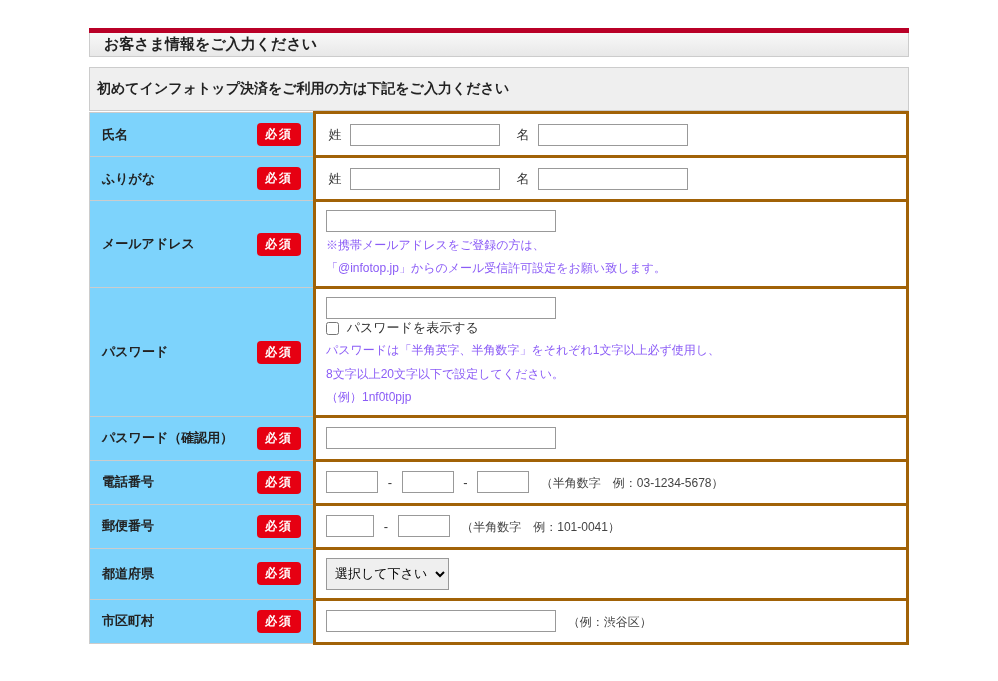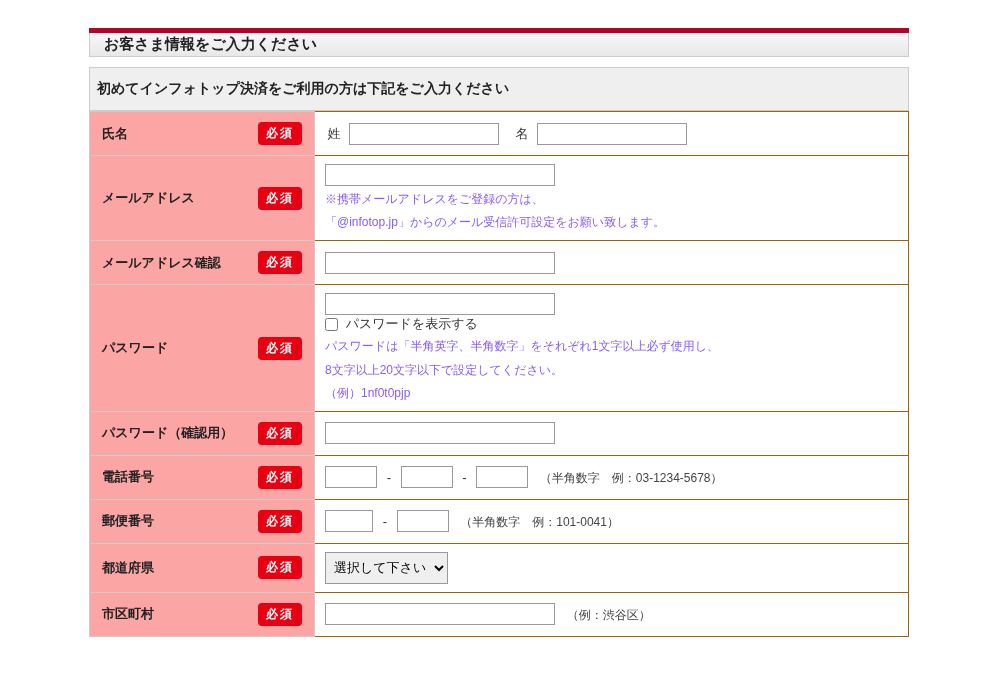--- a/index.html
+++ b/index.html
@@ -22,30 +22,30 @@
       padding: 12px 7px;
       font-size: 14px;
       font-weight: bold;
       color: #222;
       margin-top: 10px;
       border-top: 1px solid #ccc;
     }
     table.form-table { width: 100%; border-collapse: collapse; }
     table.form-table td.label-cell {
       width: 225px;
-      background: #fca5a5;
+      background: #7dd3fc;
       border: 1px solid #ccc;
       padding: 10px 12px;
       vertical-align: middle;
       font-weight: bold;
       color: #222;
       position: relative;
     }
     table.form-table td.input-cell {
-      border: 1px solid #a16207;
+      border: 3px solid #a16207;
       padding: 8px 10px;
       vertical-align: middle;
       color: #333;
     }
     .label-row { display: flex; justify-content: space-between; align-items: center; }
     .badge {
       display: inline-block;
       background: #e60012;
       color: #fff;
       font-size: 12px;
@@ -92,46 +92,50 @@
           </td>
       <td class="input-cell">
         <span class="prefix-label">姓</span>
         <input type="text" class="input-md" style="">
         &nbsp;&nbsp;
         <span class="prefix-label">名</span>
         <input type="text" class="input-md" style="">
       </td>
     </tr>
 
+    <tr>
+      <td class="label-cell">
+            <div class="label-row">
+        <span>ふりがな</span>
+        <span class="badge">必須</span>
+      </div>
+          </td>
+      <td class="input-cell">
+        <span class="prefix-label">姓</span>
+        <input type="text" class="input-md" style="">
+        &nbsp;&nbsp;
+        <span class="prefix-label">名</span>
+        <input type="text" class="input-md" style="">
+      </td>
+    </tr>
 
     <tr>
       <td class="label-cell">
             <div class="label-row">
         <span>メールアドレス</span>
         <span class="badge">必須</span>
       </div>
           </td>
       <td class="input-cell">
         <input type="text" class="input-lg" style="">
         <div class="note">※携帯メールアドレスをご登録の方は、</div>
         <div class="note">「@infotop.jp」からのメール受信許可設定をお願い致します。</div>
       </td>
     </tr>
 
-    <tr>
-      <td class="label-cell">
-            <div class="label-row">
-        <span>メールアドレス確認</span>
-        <span class="badge">必須</span>
-      </div>
-          </td>
-      <td class="input-cell">
-        <input type="text" class="input-lg" style="">
-      </td>
-    </tr>
 
     <tr>
       <td class="label-cell">
             <div class="label-row">
         <span>パスワード</span>
         <span class="badge">必須</span>
       </div>
           </td>
       <td class="input-cell">
         <input type="password" class="input-lg" style="">

